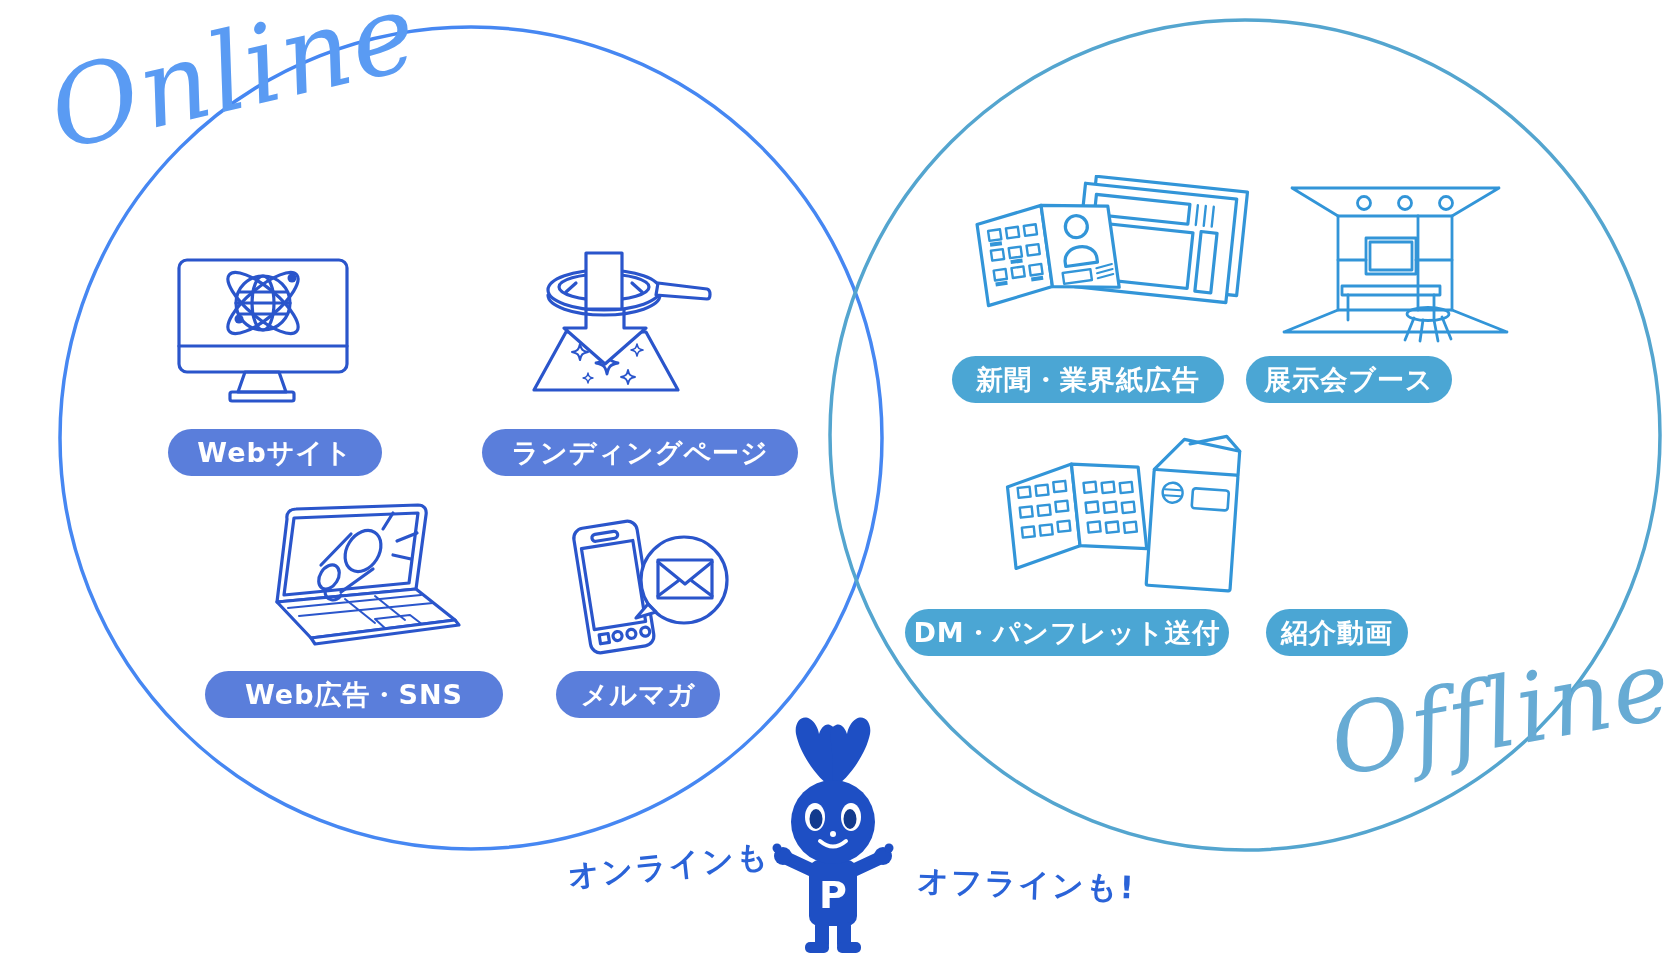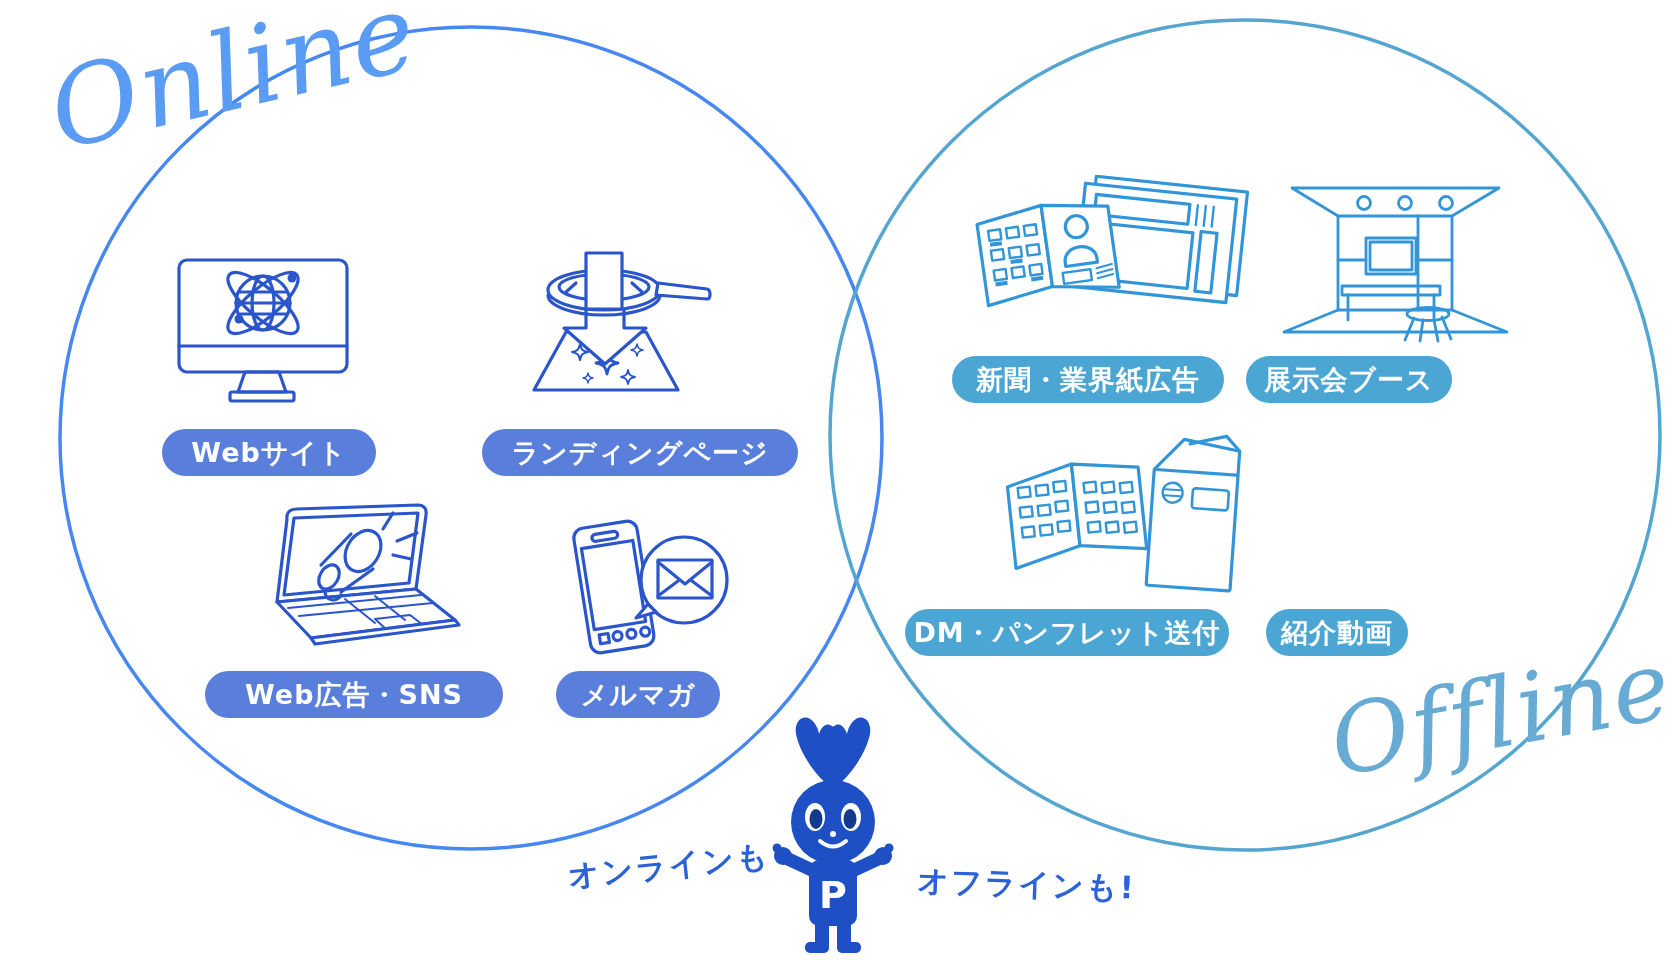--- a/index.html
+++ b/index.html
@@ -211,21 +211,21 @@
             <rect x="128" y="76" width="12" height="10"></rect>
           <rect x="92" y="92" width="12" height="10"></rect>
             <rect x="110" y="94" width="12" height="10"></rect>
             <rect x="128" y="96" width="12" height="10"></rect>
         </g>
       </g>
     </svg>
   </div>
 
 
-  <div class="pill p-on" style="left:162px;top:429px;width:214px">Webサイト</div>
+  <div class="pill p-on" style="left:168px;top:429px;width:214px">Webサイト</div>
   <div class="pill p-on" style="left:482px;top:429px;width:316px">ランディングページ</div>
   <div class="pill p-on" style="left:556px;top:671px;width:164px">メルマガ</div>
   <div class="pill p-on" style="left:205px;top:671px;width:298px">Web広告・SNS</div>
   <div class="pill p-off" style="left:952px;top:356px;width:272px">新聞・業界紙広告</div>
   <div class="pill p-off" style="left:1246px;top:356px;width:206px">展示会ブース</div>
   <div class="pill p-off" style="left:905px;top:609px;width:324px">DM・パンフレット送付</div>
   <div class="pill p-off" style="left:1266px;top:609px;width:142px">紹介動画</div>
 
   <div class="caption c-left">オンラインも</div>
   <div class="caption c-right">オフラインも!</div>

